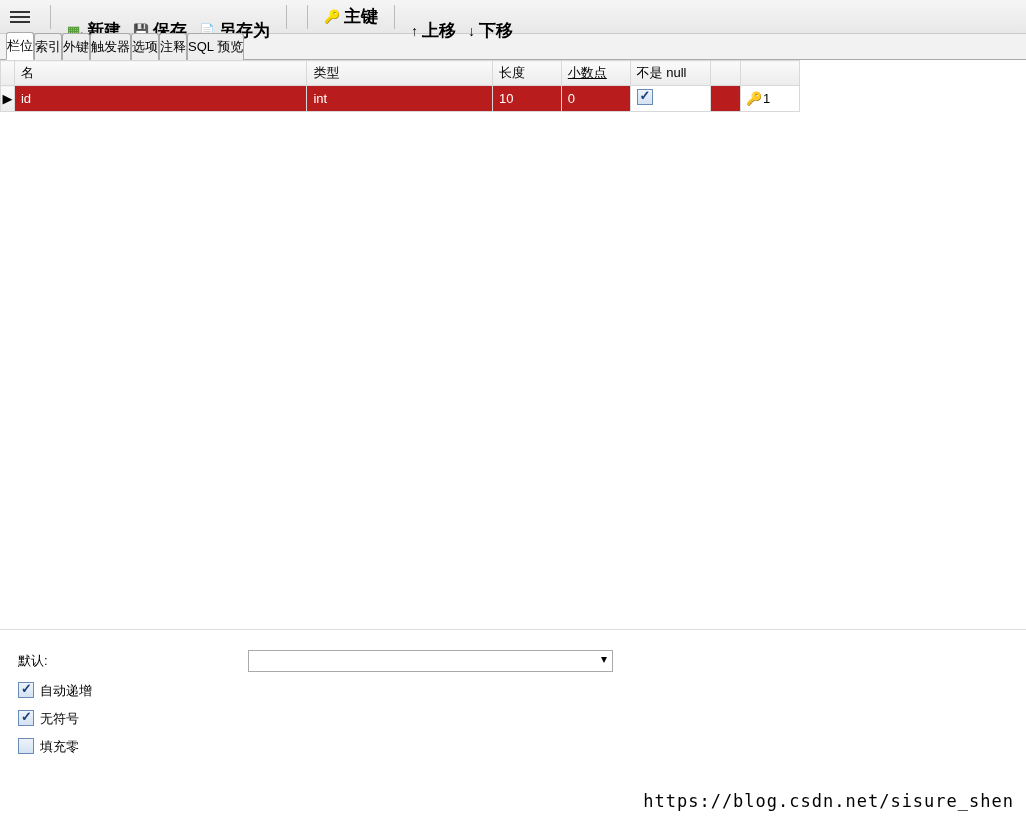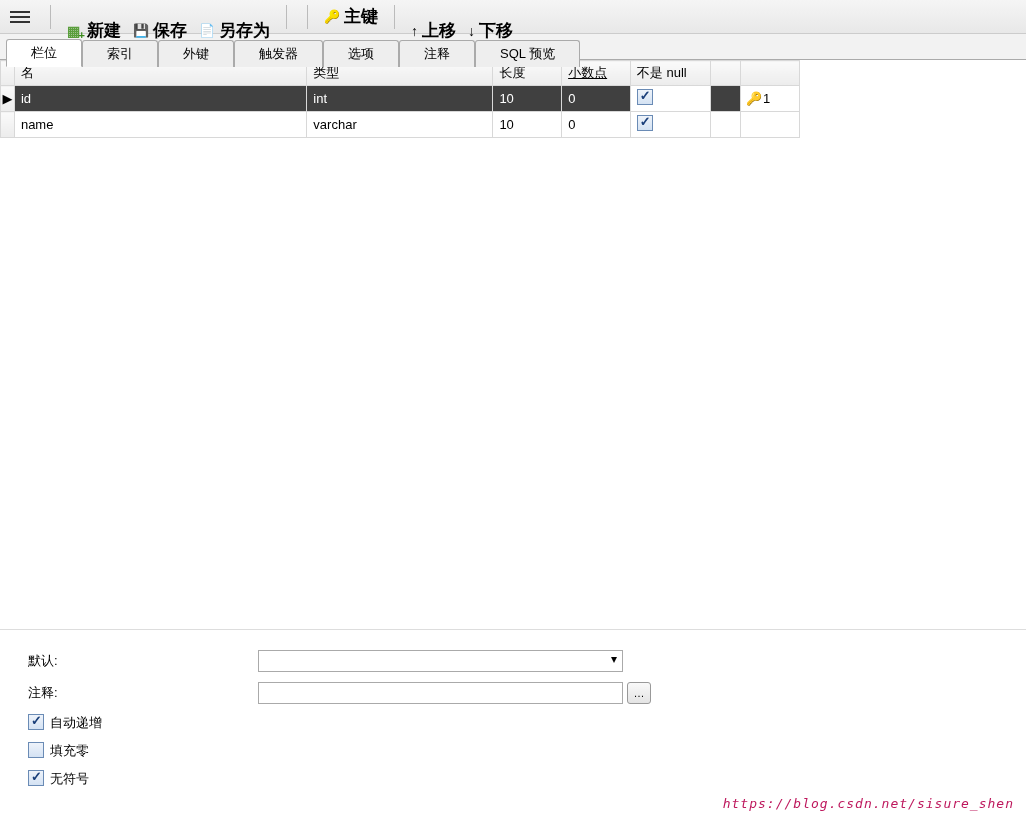--- a/index.html
+++ b/index.html
@@ -67,30 +67,30 @@
     .tabs {
       display: flex;
       background: #f2f2f2;
       border-bottom: 1px solid #aaa;
       height: 26px;
       align-items: flex-end;
       padding-left: 6px;
       font-size: 13px;
     }
     .tab {
-      padding: 4px 24px;
+      padding: 4px 0;
       border: 1px solid #aaa;
       border-bottom: none;
       background: #eee;
       margin-right: 0px;
       border-top-left-radius: 3px;
       border-top-right-radius: 3px;
       cursor: pointer;
       position: relative;
-      top: 8px;
+      top: 1px;
       margin-top: 18px;
     }
     .tab.active {
       background: #fff;
       border-bottom: 1px solid #fff;
       z-index: 2;
     }
 
     .grid-area {
       height: 570px;
@@ -107,21 +107,21 @@
       text-align: left;
       padding: 3px 6px;
       height: 24px;
       background: #fff;
     }
     .grid th {
       background: linear-gradient(#fafafa,#ececec);
       font-weight: normal;
     }
     .grid .rowhead { width: 14px; padding:0; background: linear-gradient(#fafafa,#ececec); text-align:center; }
-    .grid tr.selected td { background: #404040; color: #fff; }
+    .grid tr.selected td { background: #b91c1c; color: #fff; }
     .grid tr.selected .rowhead { background: linear-gradient(#fafafa,#ececec); color:#000; }
     .grid tr.selected .chk-cell, .grid tr.selected .key-cell { background: #fff; color:#000; }
     .chk-cell, .key-cell { text-align: center; }
     .col-name { width: 300px; }
     .col-type { width: 190px; }
     .col-len { width: 70px; }
     .col-dec { width: 70px; text-decoration: underline; }
     .col-null { width: 82px; }
     .col-extra { width: 30px; background:linear-gradient(#fafafa,#ececec);}
     .col-key { width: 60px; }
@@ -137,21 +137,21 @@
       content: "✓";
       color: #1a3f7a;
       font-weight: bold;
       position: absolute;
       left: 2px; top: -2px;
       font-size: 13px;
     }
     .keymark { color: #d9a400; font-size: 13px; }
 
     .bottom-panel {
-      padding: 20px 28px;
+      padding: 20px 18px;
       font-size: 13px;
     }
     .form-row {
       display: flex;
       align-items: center;
       margin-bottom: 10px;
     }
     .form-label { width: 230px; }
     .form-select {
       width: 365px; height: 22px;
@@ -182,24 +182,23 @@
       margin-left: 4px;
       font-size: 11px;
       cursor: pointer;
       border-radius: 3px;
     }
     .chk-row { margin-bottom: 10px; display: flex; align-items: flex-start; gap: 6px; }
     .watermark {
       position: absolute;
       right: 12px;
       bottom: 10px;
-      color: #be185d;
+      color: #000000;
       font-family: monospace;
-      font-size: 13px;
-      font-style: italic;
+      font-size: 17px;
       letter-spacing: 1px;
     }
   </style>
 </head>
 <body>
 
 <div class="toolbar">
   <div class="hamburger">
     <span></span>
       <span></span>
@@ -267,53 +266,38 @@
         <tr class="selected">
           <td class="rowhead">▶</td>
           <td>id</td>
           <td>int</td>
           <td>10</td>
           <td>0</td>
           <td class="chk-cell"><span class="chk checked"></span></td>
           <td class="col-extra"></td>
           <td class="key-cell"><span class="keymark">🔑</span>1</td>
         </tr>
-        <tr>
-          <td class="rowhead"></td>
-          <td>name</td>
-          <td>varchar</td>
-          <td>10</td>
-          <td>0</td>
-          <td class="chk-cell"><span class="chk checked"></span></td>
-          <td class="col-extra"></td>
-          <td class="key-cell"></td>
-        </tr>
       </tbody>
   </table>
 </div>
 
 <div class="bottom-panel">
   <div class="form-row">
     <div class="form-label">默认:</div>
     <div class="select-wrap">
       <select class="form-select" value=""></select>
     </div>
   </div>
-  <div class="form-row">
-    <div class="form-label">注释:</div>
-    <input class="form-input" value="" style="">
-    <button class="ellipsis-btn">…</button>
-  </div>
   <div class="chk-row">
     <span class="chk checked" id="chk-ai"></span>
     <span>自动递增</span>
   </div>
   <div class="chk-row">
+    <span class="chk checked" id="chk-un"></span>
+    <span>无符号</span>
+  </div>
+  <div class="chk-row">
     <span class="chk" id="chk-zf"></span>
     <span>填充零</span>
   </div>
-  <div class="chk-row">
-    <span class="chk checked" id="chk-un"></span>
-    <span>无符号</span>
-  </div>
 </div>
 
 <div class="watermark">https://blog.csdn.net/sisure_shen</div>
 
 </body></html>

